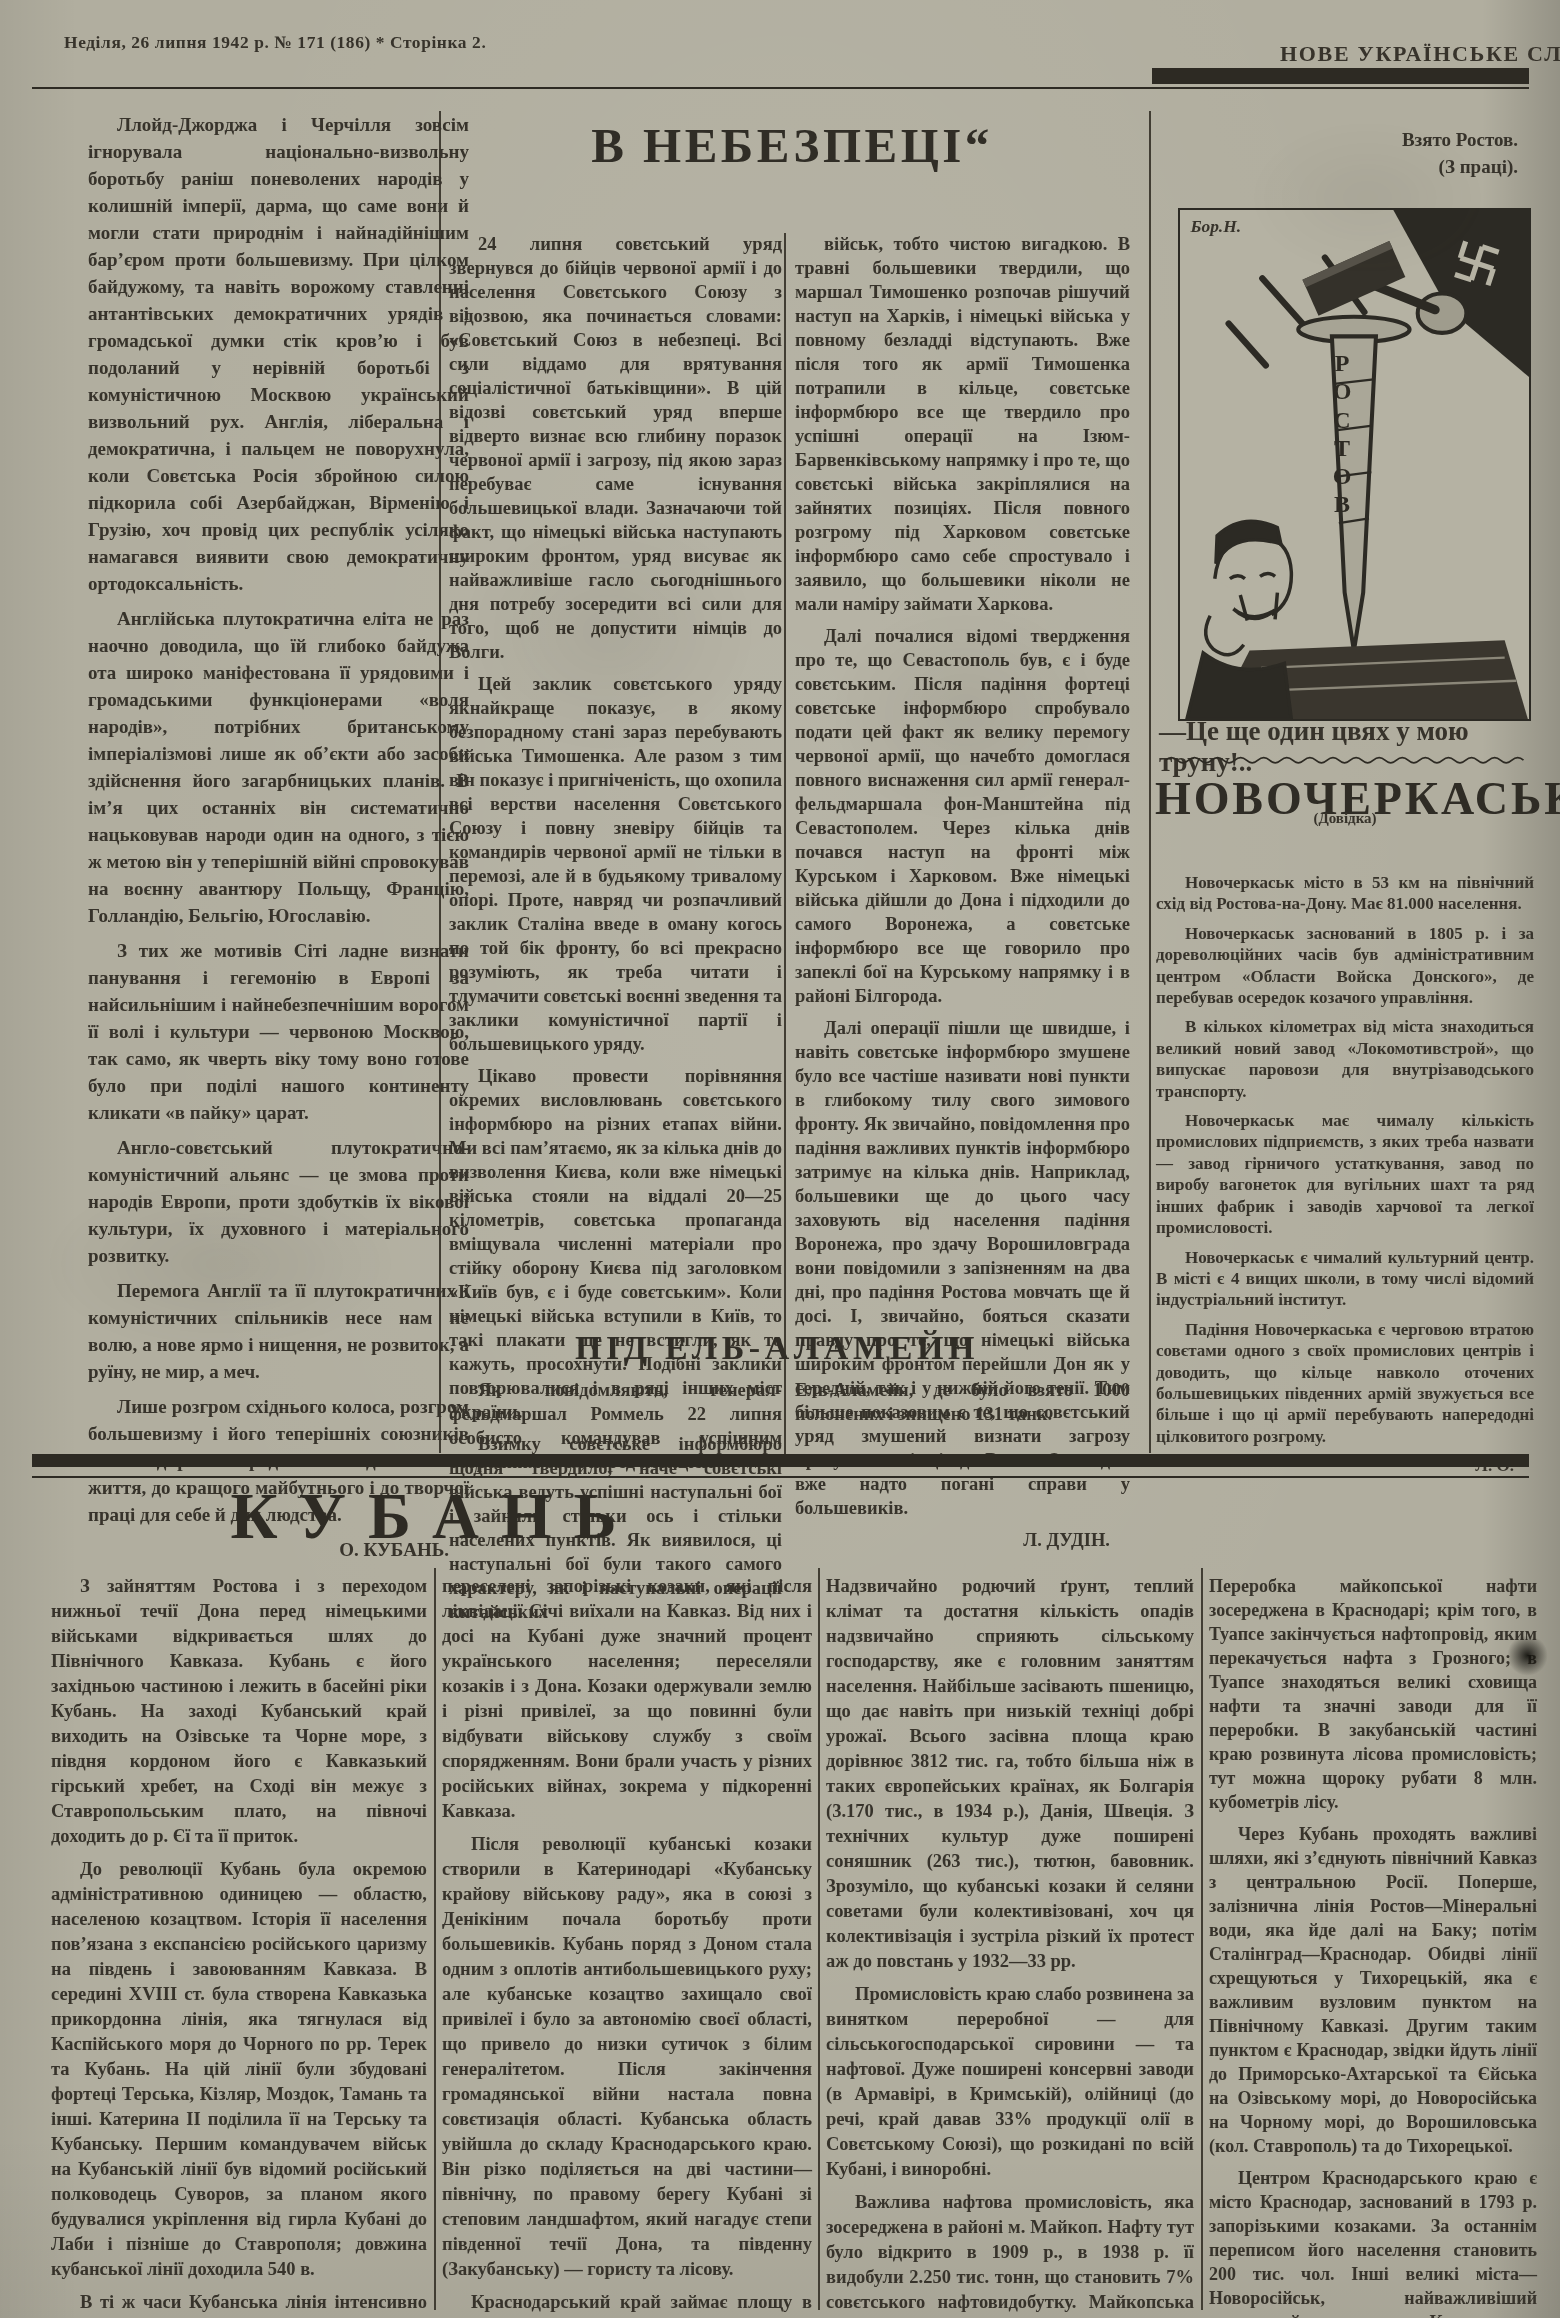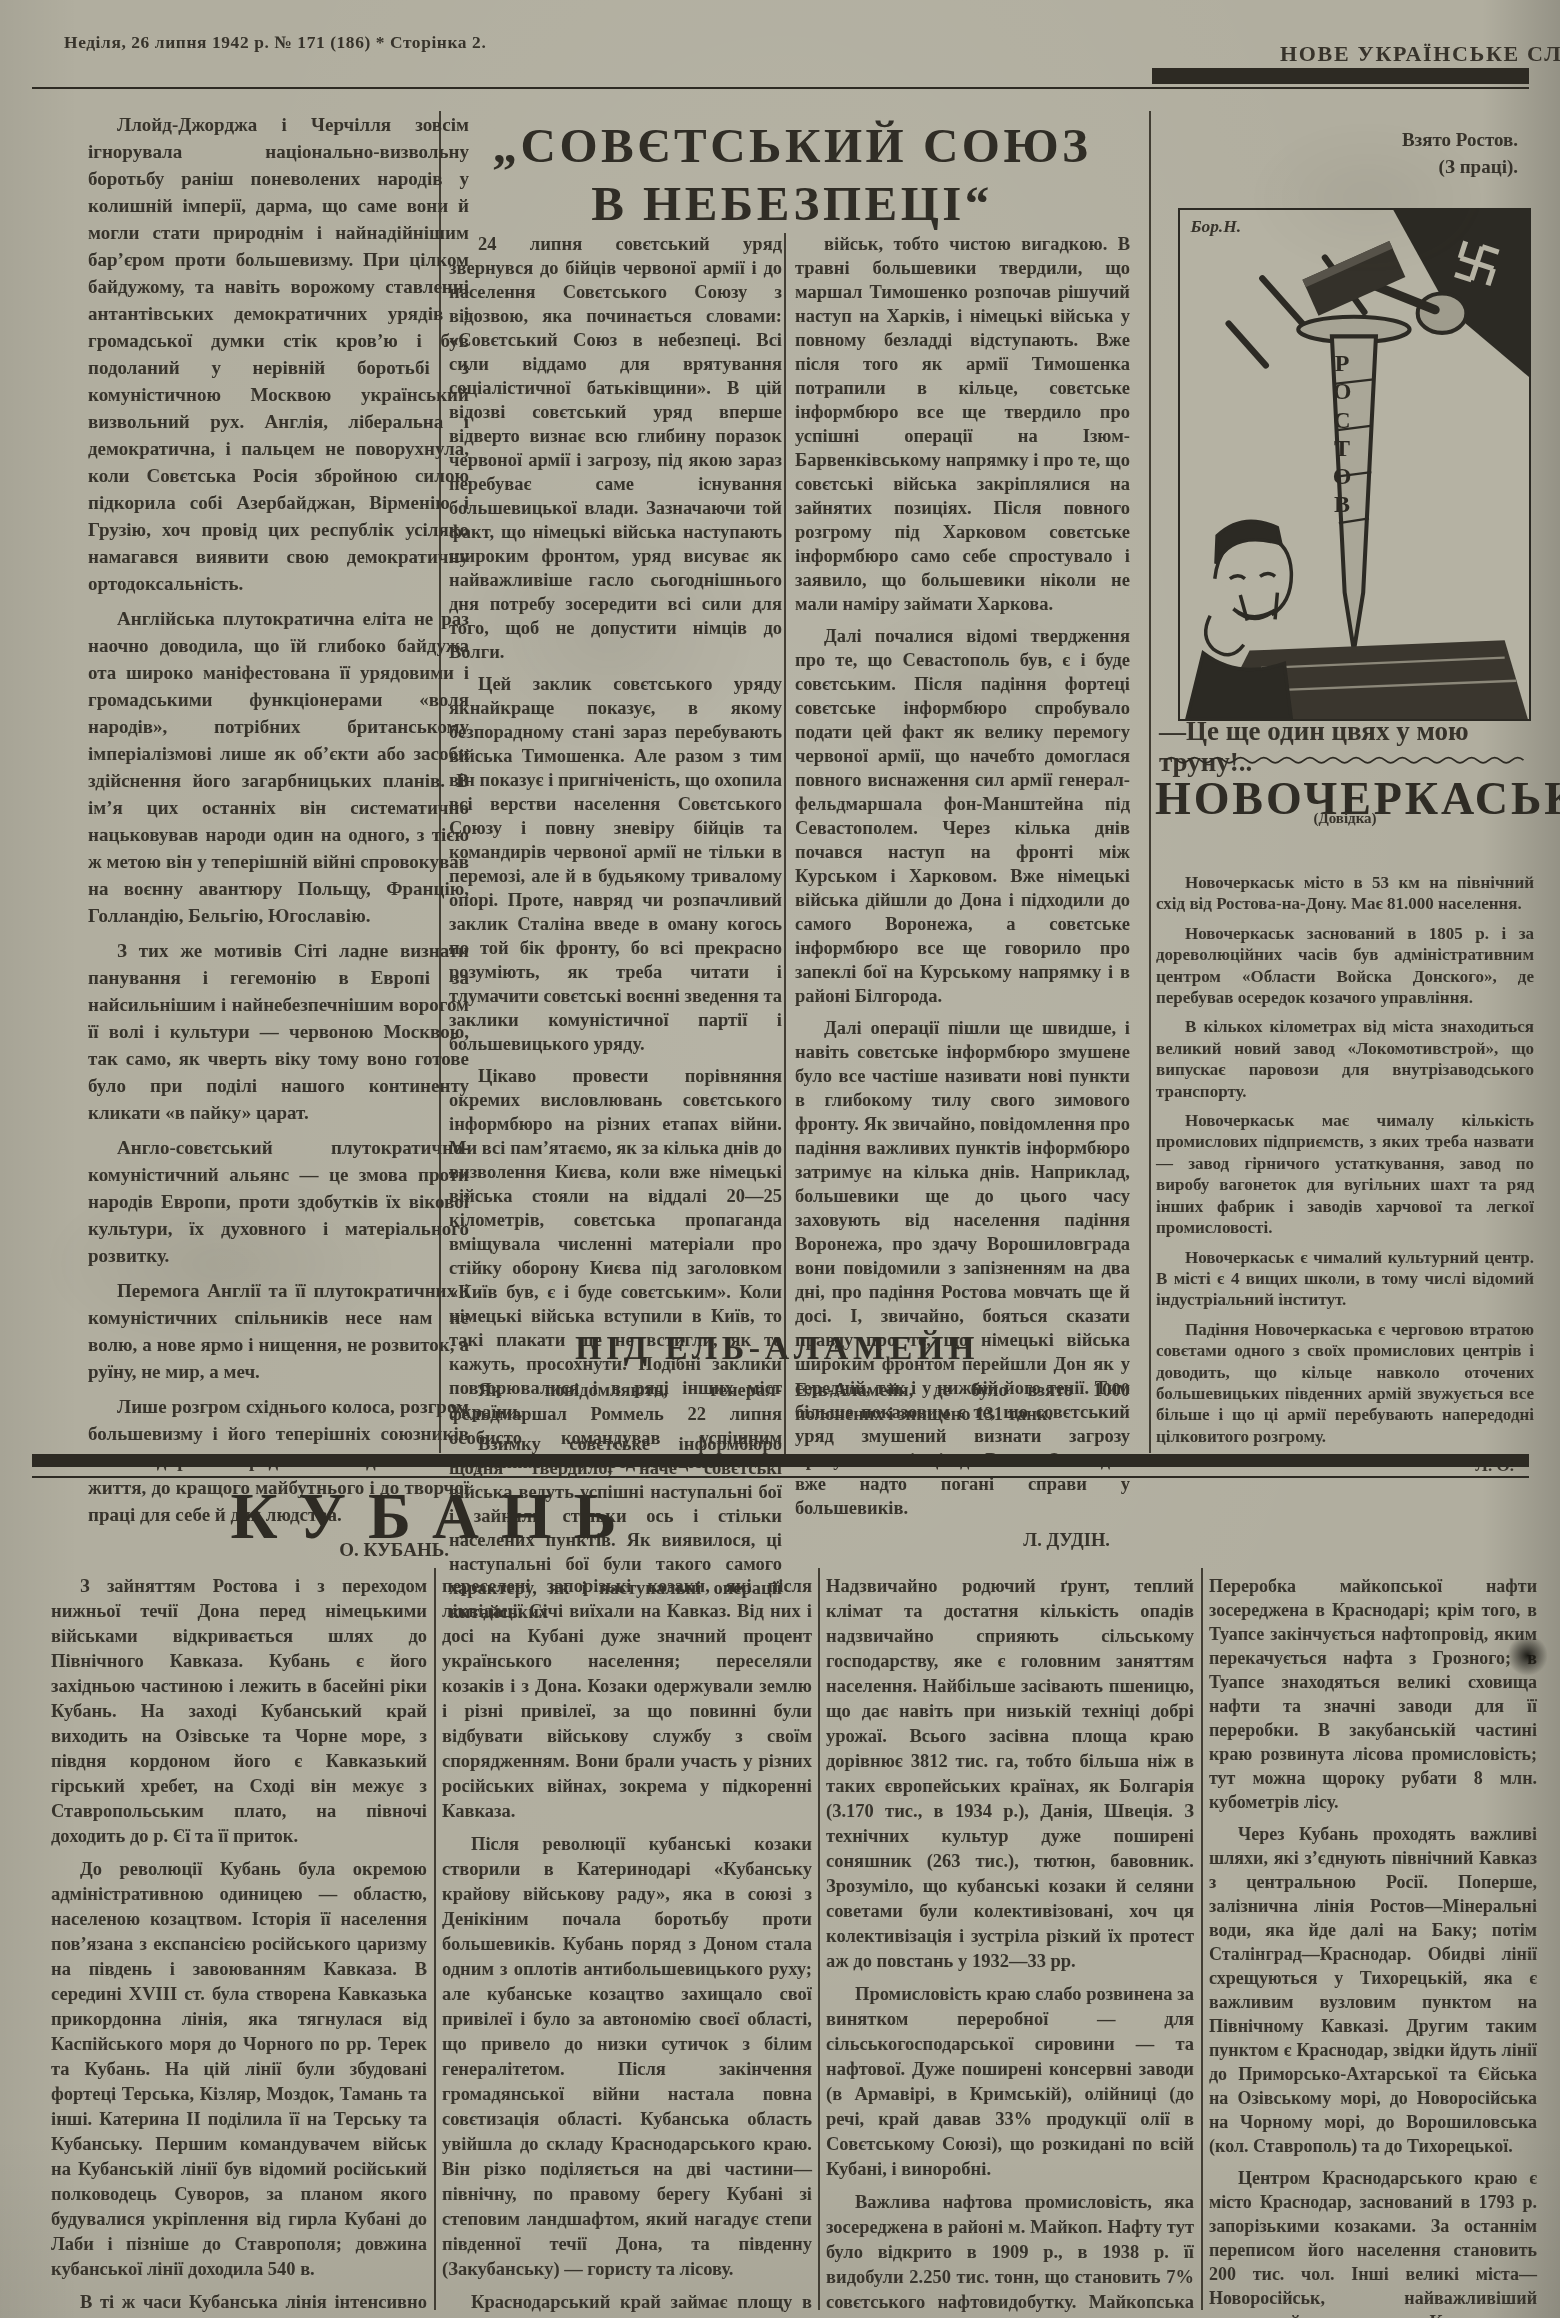--- a/index.html
+++ b/index.html
@@ -55,21 +55,20 @@
     <p>Ллойд-Джорджа і Черчілля зовсім ігнорувала національно-визвольну боротьбу раніш поневолених народів у колишній імперії, дарма, що саме вони й могли стати природнім і найнадійнішим бар’єром проти большевизму. При цілком байдужому, та навіть ворожому ставленні антантівських демократичних урядів і громадської думки стік кров’ю і був подоланий у нерівній боротьбі з комуністичною Москвою український визвольний рух. Англія, ліберальна і демократична, і пальцем не поворухнула, коли Совєтська Росія збройною силою підкорила собі Азербайджан, Вірменію і Грузію, хоч провід цих республік усіляко намагався виявити свою демократичну ортодоксальність.</p>
     <p>Англійська плутократична еліта не раз наочно доводила, що їй глибоко байдужа ота широко маніфестована її урядовими і громадськими функціонерами «воля народів», потрібних британському імперіалізмові лише як об’єкти або засоби здійснення його загарбницьких планів. В ім’я цих останніх він систематично нацьковував народи один на одного, з тією ж метою він у теперішній війні спровокував на воєнну авантюру Польщу, Францію, Голландію, Бельгію, Югославію.</p>
     <p>З тих же мотивів Сіті ладне визнати панування і гегемонію в Европі за найсильнішим і найнебезпечнішим ворогом її волі і культури — червоною Москвою, так само, як чверть віку тому воно готове було при поділі нашого континенту кликати «в пайку» царат.</p>
     <p>Англо-совєтський плутократично-комуністичний альянс — це змова проти народів Европи, проти здобутків їх вікової культури, їх духовного і матеріального розвитку.</p>
     <p>Перемога Англії та її плутократичних і комуністичних спільників несе нам не волю, а нове ярмо і нищення, не розвиток, а руїну, не мир, а меч.</p>
     <p>Лише розгром східнього колоса, розгром большевизму і його теперішніх союзників може відкрити народам шлях до вільного життя, до кращого майбутнього і до творчої праці для себе й для людства.</p>
     <p class="byline">О. КУБАНЬ.</p>
   </div>
 
   <div class="abs headline">
-    <div>„СОВЄТСЬКИЙ СОЮЗ</div>
     <div>В НЕБЕЗПЕЦІ“</div>
   </div>
 
   <div class="col sz-main" style="left:449px;top:232px;width:333px;">
     <p>24 липня совєтський уряд звернувся до бійців червоної армії і до населення Совєтського Союзу з відозвою, яка починається словами: «Совєтський Союз в небезпеці. Всі сили віддамо для врятування соціалістичної батьківщини». В цій відозві совєтський уряд вперше відверто визнає всю глибину поразок червоної армії і загрозу, під якою зараз перебуває саме існування большевицької влади. Зазначаючи той факт, що німецькі війська наступають широким фронтом, уряд висуває як найважливіше гасло сьогоднішнього дня потребу зосередити всі сили для того, щоб не допустити німців до Волги.</p>
     <p>Цей заклик совєтського уряду якнайкраще показує, в якому безпорадному стані зараз перебувають війська Тимошенка. Але разом з тим він показує і пригніченість, що охопила всі верстви населення Совєтського Союзу і повну зневіру бійців та командирів червоної армії не тільки в перемозі, але й в будьякому тривалому опорі. Проте, навряд чи розпачливий заклик Сталіна введе в оману когось по той бік фронту, бо всі прекрасно розуміють, як треба читати і тлумачити совєтські воєнні зведення та заклики комуністичної партії і большевицького уряду.</p>
     <p>Цікаво провести порівняння окремих висловлювань совєтського інформбюро на різних етапах війни. Ми всі пам’ятаємо, як за кілька днів до визволення Києва, коли вже німецькі війська стояли на віддалі 20—25 кілометрів, совєтська пропаганда вміщувала численні матеріали про стійку оборону Києва під заголовком «Київ був, є і буде совєтським». Коли німецькі війська вступили в Київ, то такі плакати ще не встигли, як то кажуть, просохнути. Подібні заклики повторювалися і в ряді інших міст України.</p>
     <p>Взимку совєтське інформбюро щодня твердило, наче совєтські війська ведуть успішні наступальні бої і зайняли стільки ось і стільки населених пунктів. Як виявилося, ці наступальні бої були такого самого характеру, як і наступальні операції китайських</p>
   </div>
   <div class="col sz-main" style="left:795px;top:232px;width:335px;">

